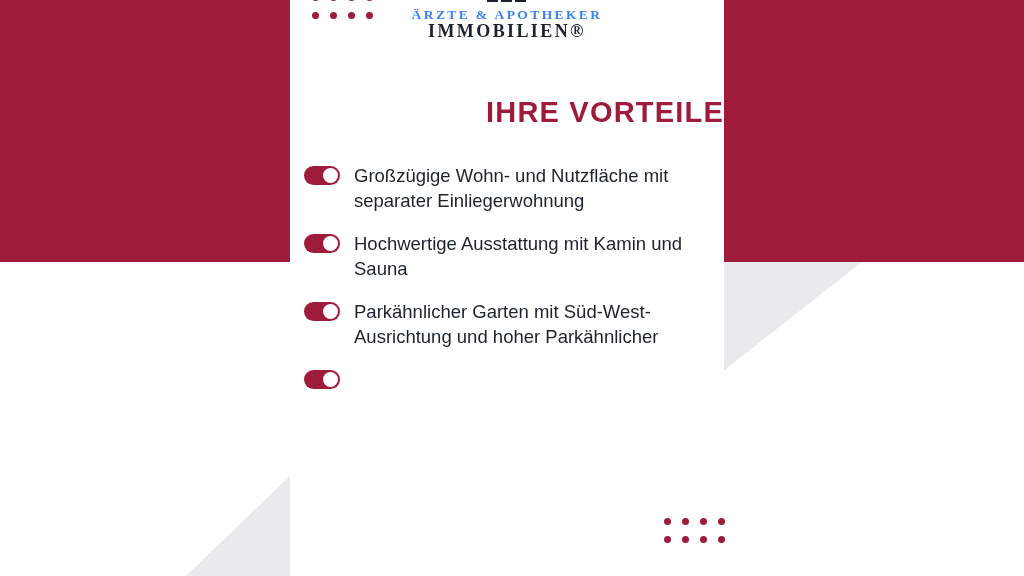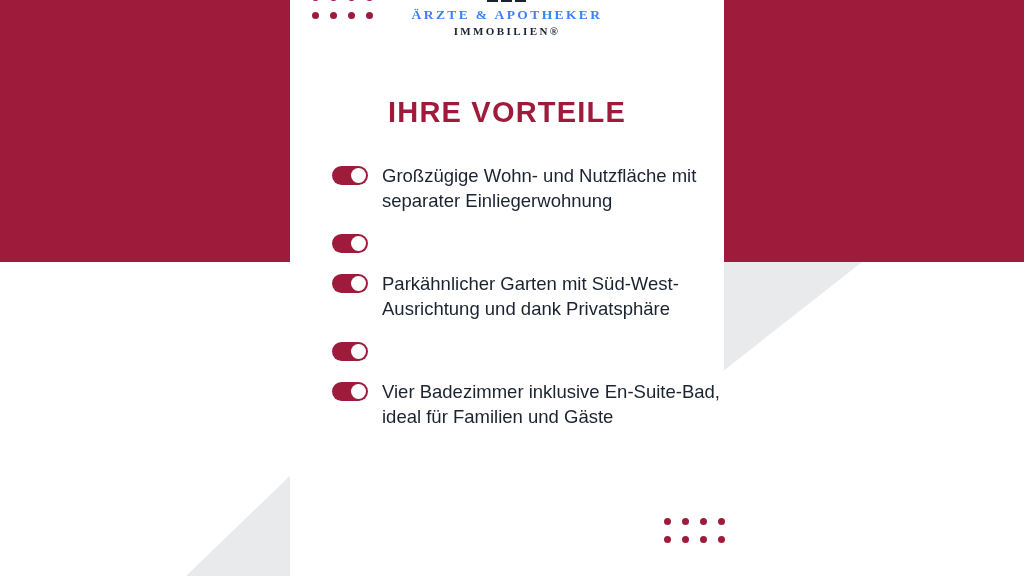--- a/index.html
+++ b/index.html
@@ -113,45 +113,45 @@
   .logo-mark .b3 { left: 29px; height: 20px; }
   .logo-line1 {
     font-size: 13.5px;
     letter-spacing: 2.4px;
     color: #3b82f6;
     font-family: "Liberation Serif", serif;
     font-weight: 700;
     line-height: 17px;
   }
   .logo-line2 {
-    font-size: 11px;
+    font-size: 18px;
     letter-spacing: 2.4px;
     color: #1b2330;
     font-family: "Liberation Serif", serif;
     font-weight: 700;
     line-height: 17px;
   }
 
   
   .heading {
     position: absolute;
     left: 290px;
     top: 96px;
     width: 434px;
-    text-align: center;
+    text-align: right;
     color: #9e1b3c;
     font-size: 29px;
     font-weight: 700;
     letter-spacing: 1.2px;
   }
 
   
   .list {
     position: absolute;
-    left: 332px;
+    left: 304px;
     top: 163px;
     width: 420px;
   }
   .item {
     display: flex;
     align-items: flex-start;
     margin-bottom: 18px;
   }
   .toggle {
     flex: 0 0 auto;
@@ -249,42 +249,37 @@
       <div class="toggle">
           <div class="knob"></div>
         </div>
       <div class="item-text">Großzügige Wohn- und Nutzfläche mit separater Einliegerwohnung</div>
     </div>
 
     <div class="item">
       <div class="toggle">
           <div class="knob"></div>
         </div>
-    </div>
-
-    <div class="item">
-      <div class="toggle">
-          <div class="knob"></div>
-        </div>
-      <div class="item-text">Parkähnlicher Garten mit Süd-West-Ausrichtung und dank Privatsphäre</div>
-    </div>
-
-    <div class="item">
-      <div class="toggle">
-          <div class="knob"></div>
-        </div>
-    </div>
-
-
-    <div class="item">
-      <div class="toggle">
-          <div class="knob"></div>
-        </div>
-      <div class="item-text">Vier Badezimmer inklusive En-Suite-Bad, ideal für Familien und Gäste</div>
-    </div>
+      <div class="item-text">Hochwertige Ausstattung mit Kamin und Sauna</div>
+    </div>
+
+    <div class="item">
+      <div class="toggle">
+          <div class="knob"></div>
+        </div>
+      <div class="item-text">Parkähnlicher Garten mit Süd-West-Ausrichtung und hoher Parkähnlicher</div>
+    </div>
+
+    <div class="item">
+      <div class="toggle">
+          <div class="knob"></div>
+        </div>
+    </div>
+
+
 
   </div>
 
   <div class="dots dots-bottom">
     <div class="dot"></div>
     <div class="dot"></div>
     <div class="dot"></div>
     <div class="dot"></div>
     <div class="dot"></div>
     <div class="dot"></div>

